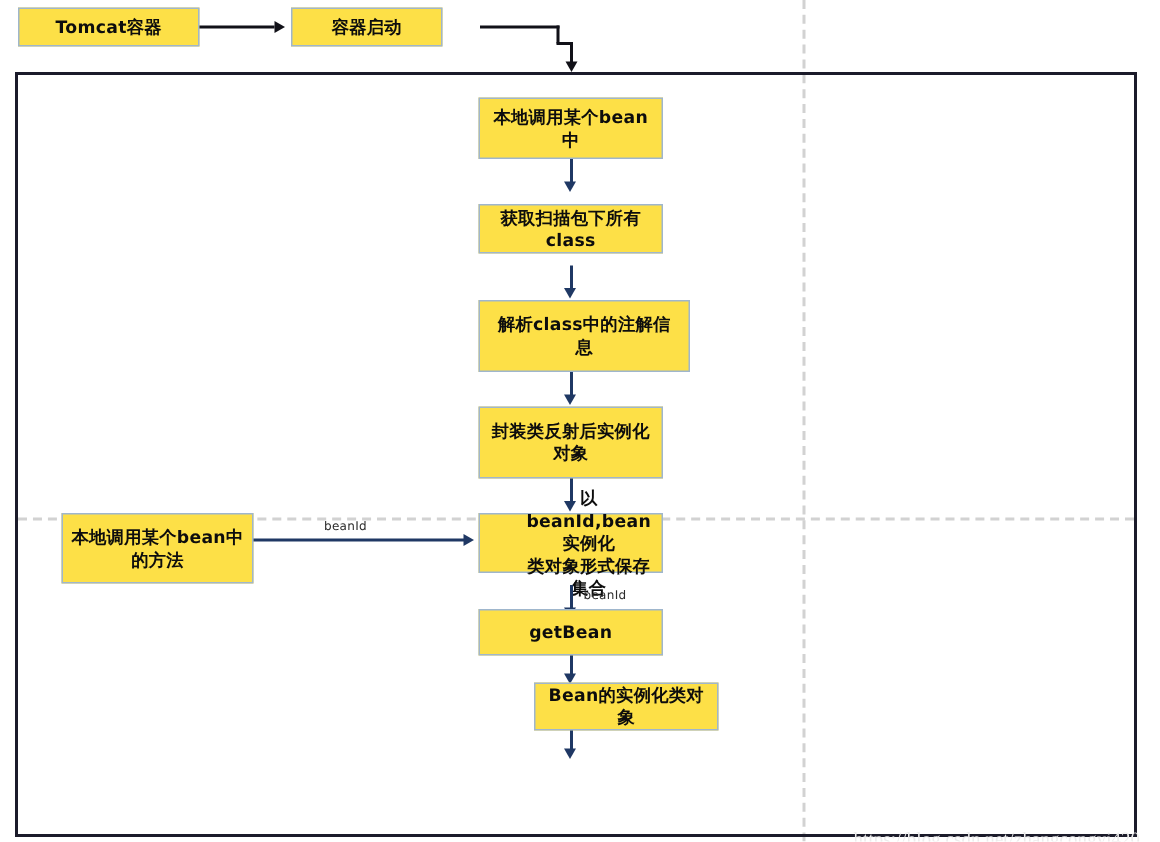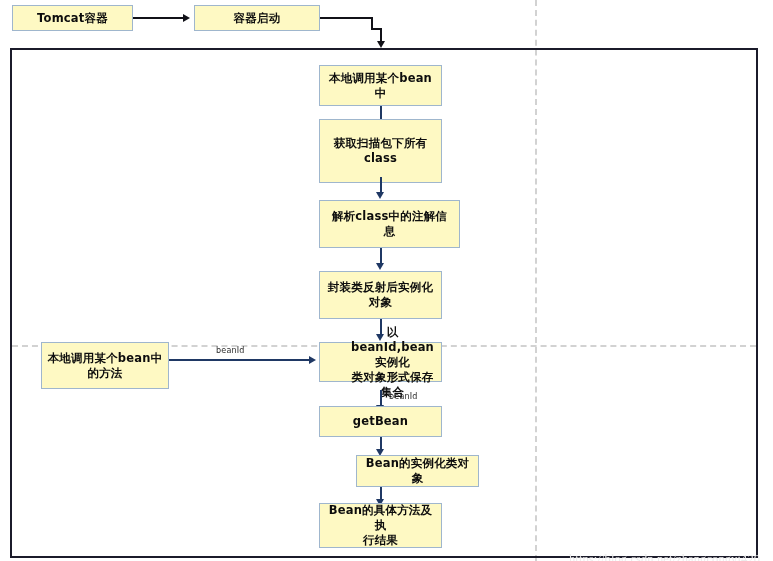--- a/index.html
+++ b/index.html
@@ -19,21 +19,21 @@
     position: absolute;
     left: 0; top: 0;
     width: 773px;
     height: 561px;
   }
 
   
   .node {
     position: absolute;
     box-sizing: border-box;
-    background: #fef9c3;
+    background: #fde047;
     border: 1px solid #9fb6cd;
     color: #0d0d0d;
     font-weight: bold;
     font-size: 11.5px;
     line-height: 15px;
     display: flex;
     align-items: center;
     justify-content: center;
     text-align: center;
     padding: 2px 4px;
@@ -121,38 +121,38 @@
 </head>
 <body>
 
 <div id="canvas">
 
   <div class="guide-v" style="left:535px;"></div>
   <div class="guide-h" style="top:345px;"></div>
 
   <div class="node" style="left:12px; top:5px; width:121px; height:26px;">Tomcat容器</div>
 
-  <div class="node" style="left:194px; top:5px; width:126px; height:26px;">容器启动</div>
+  <div class="node" style="left:194px; top:5px; width:101px; height:26px;">容器启动</div>
 
   <div class="conn h-line dark" style="left:133px; top:17px; width:50px;"></div>
   <div class="arrow-right dark" style="left:183px; top:13.5px;"></div>
 
   <div class="conn h-line dark" style="left:320px; top:17px; width:53px;"></div>
   <div class="conn v-line dark" style="left:371px; top:17px; height:12px;"></div>
   <div class="conn h-line dark" style="left:371px; top:28px; width:11px;"></div>
   <div class="conn v-line dark" style="left:380px; top:28px; height:14px;"></div>
   <div class="arrow-down dark" style="left:376.5px; top:41px;"></div>
 
   <div id="outer-frame"></div>
 
   <div class="node" style="left:319px; top:65px; width:123px; height:41px;">本地调用某个bean中</div>
   <div class="conn v-line" style="left:380px; top:106px; height:17px;"></div>
   <div class="arrow-down" style="left:376.2px; top:121px;"></div>
 
-  <div class="node" style="left:319px; top:119px; width:123px; height:64px;">获取扫描包下所有
+  <div class="node" style="left:319px; top:136px; width:123px; height:33px;">获取扫描包下所有
 class</div>
   <div class="conn v-line" style="left:380px; top:177px; height:17px;"></div>
   <div class="arrow-down" style="left:376.2px; top:192px;"></div>
 
   <div class="node" style="left:319px; top:200px; width:141px; height:48px;">解析class中的注解信
 息</div>
   <div class="conn v-line" style="left:380px; top:248px; height:17px;"></div>
   <div class="arrow-down" style="left:376.2px; top:263px;"></div>
 
   <div class="node" style="left:319px; top:271px; width:123px; height:48px;">封装类反射后实例化
@@ -167,22 +167,20 @@
   <div class="edge-label" style="left:389px; top:392px;">beanId</div>
 
   <div class="node" style="left:319px; top:406px; width:123px; height:31px;">getBean</div>
   <div class="conn v-line" style="left:380px; top:437px; height:14px;"></div>
   <div class="arrow-down" style="left:376.2px; top:449px;"></div>
 
   <div class="node" style="left:319px; top:455px; width:123px; height:32px;margin-left:37px;">Bean的实例化类对象</div>
   <div class="conn v-line" style="left:380px; top:487px; height:14px;"></div>
   <div class="arrow-down" style="left:376.2px; top:499px;"></div>
 
-  <div class="node" style="left:319px; top:503px; width:123px; height:45px;">Bean的具体方法及执
-行结果</div>
 
   <div class="node" style="left:41px; top:342px; width:128px; height:47px;">本地调用某个bean中
 的方法</div>
   <div class="conn h-line" style="left:169px; top:359px; width:141px;"></div>
   <div class="arrow-right" style="left:309px; top:355.5px;"></div>
   <div class="edge-label" style="left:216px; top:346px;">beanId</div>
 
   <div id="watermark">https://blog.csdn.net/zhangcongyi420</div>
 
 </div>

